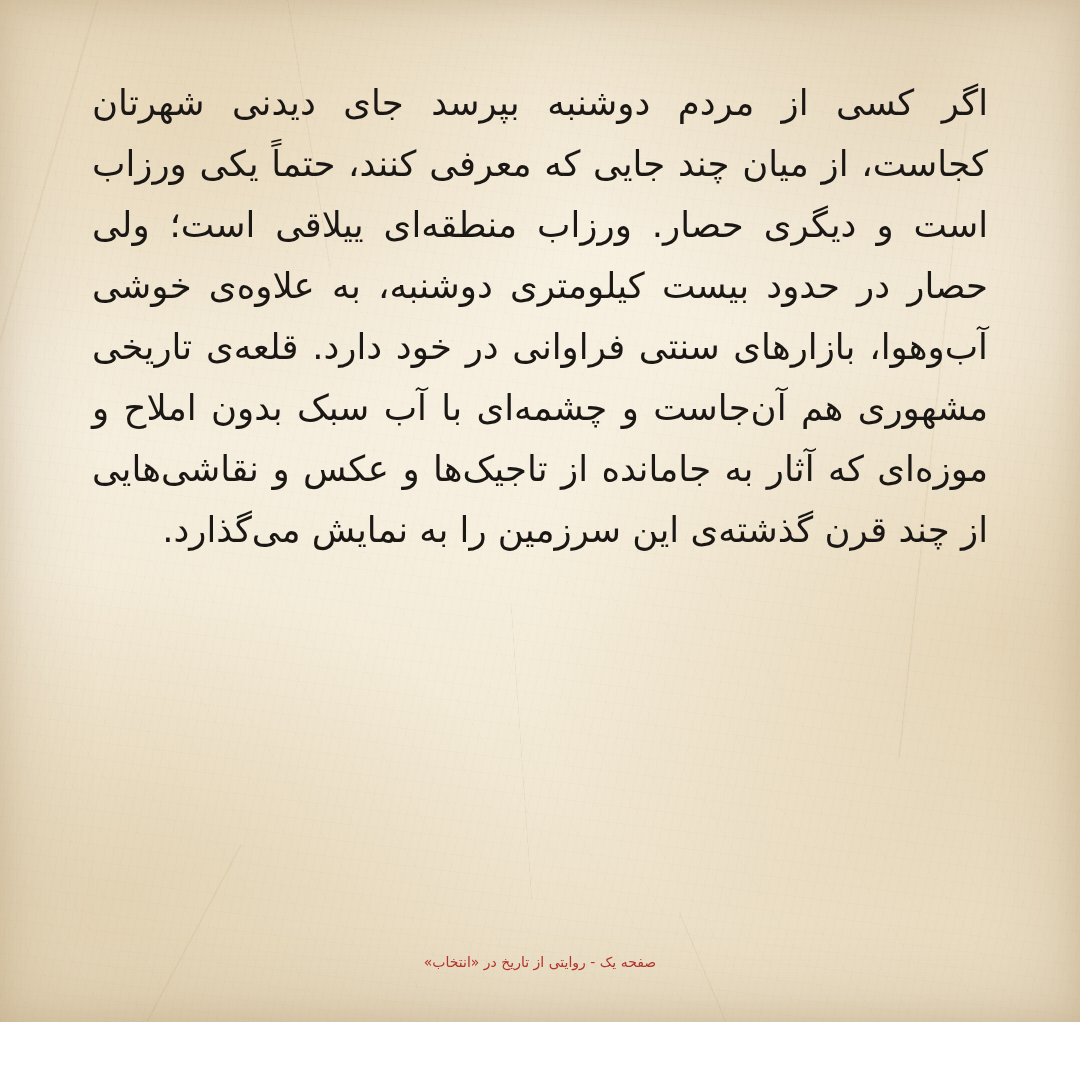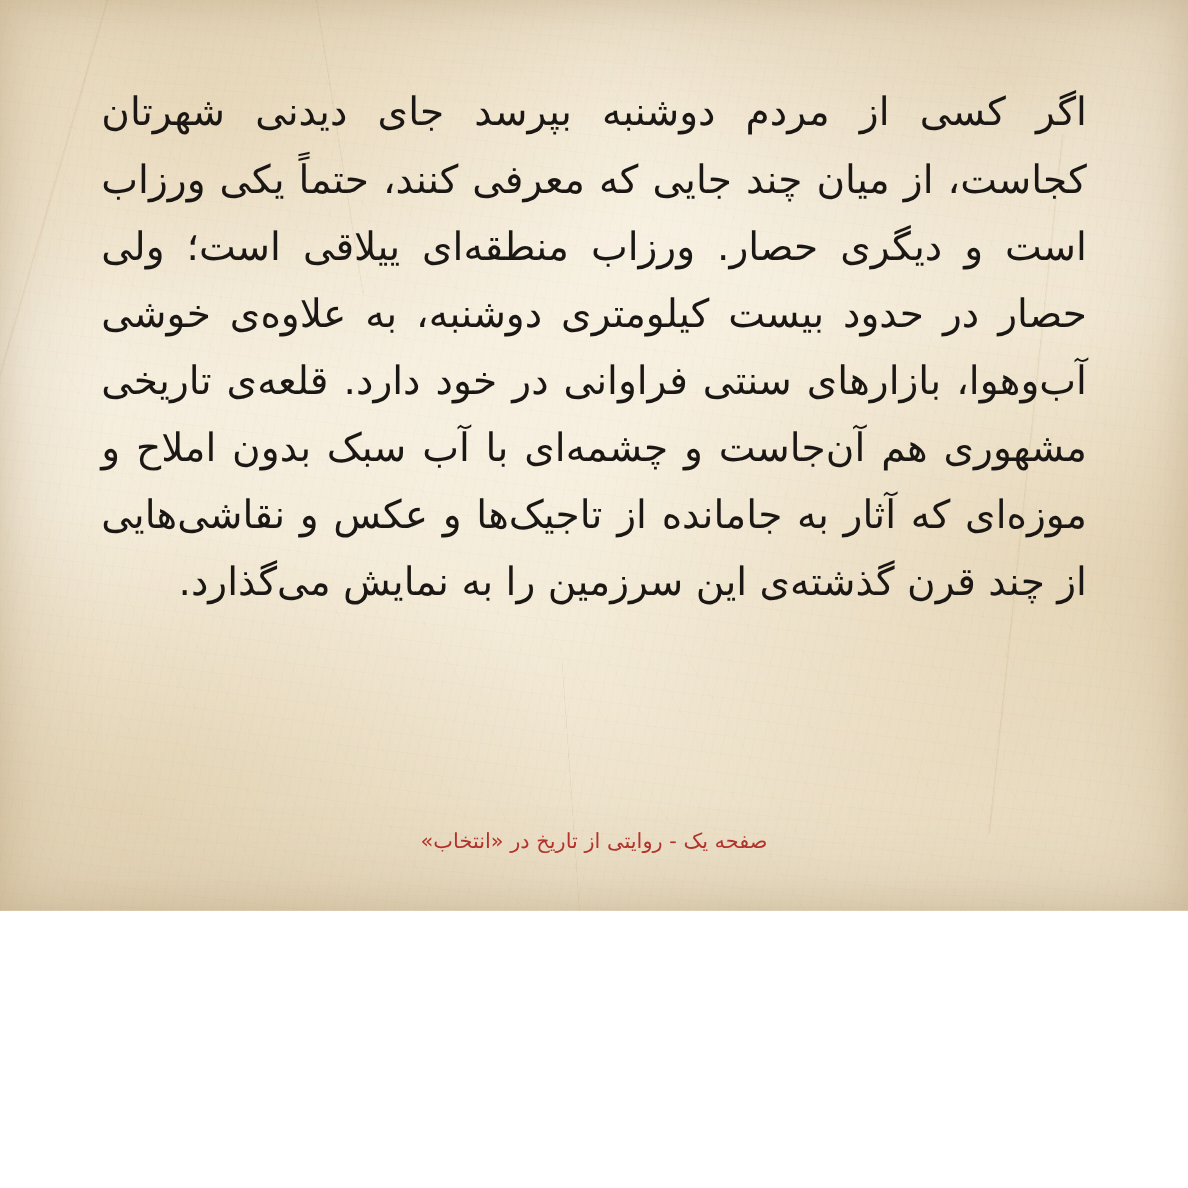--- a/index.html
+++ b/index.html
@@ -9,21 +9,21 @@
   body {
     width: 1080px;
     height: 1080px;
     overflow: hidden;
     font-family: "DejaVu Sans", "Liberation Sans", sans-serif;
   }
 
   .page {
     position: relative;
     width: 1080px;
-    height: 828px;
+    height: 1022px;
     box-sizing: border-box;
     background-color: #f3ead7;
     background-image:
       
       radial-gradient(ellipse 55% 45% at 18% 12%, rgba(208,180,130,0.30), rgba(208,180,130,0) 70%),
       radial-gradient(ellipse 50% 40% at 85% 8%,  rgba(196,166,116,0.28), rgba(196,166,116,0) 70%),
       radial-gradient(ellipse 60% 50% at 92% 62%, rgba(205,176,126,0.30), rgba(205,176,126,0) 72%),
       radial-gradient(ellipse 55% 45% at 10% 88%, rgba(198,170,120,0.28), rgba(198,170,120,0) 72%),
       radial-gradient(ellipse 70% 55% at 50% 50%, rgba(250,245,232,0.55), rgba(250,245,232,0) 75%),
       linear-gradient(170deg, #efe3cb 0%, #f6efe0 30%, #f1e7d2 60%, #e9dcc2 100%);
@@ -83,21 +83,21 @@
   }
   .para:last-child { margin-bottom: 0; }
 
   .footer {
     position: absolute;
     left: 0;
     right: 0;
     bottom: 52px;
     text-align: center;
     color: #b3322b;
-    font-size: 19px;
+    font-size: 14px;
     letter-spacing: 0;
     direction: rtl;
   }
 </style>
 </head>
 <body>
 
 <div class="page">
   <div class="texture"></div>
   <div class="crease c1"></div>

